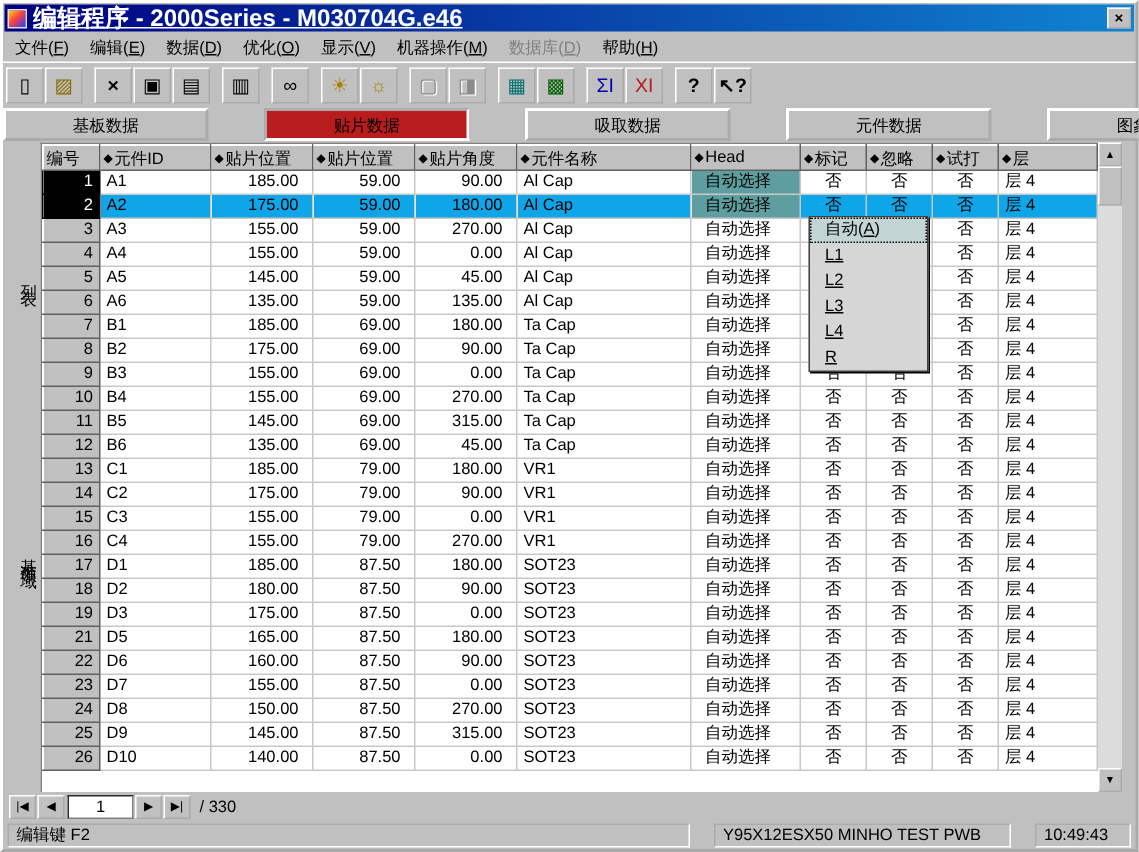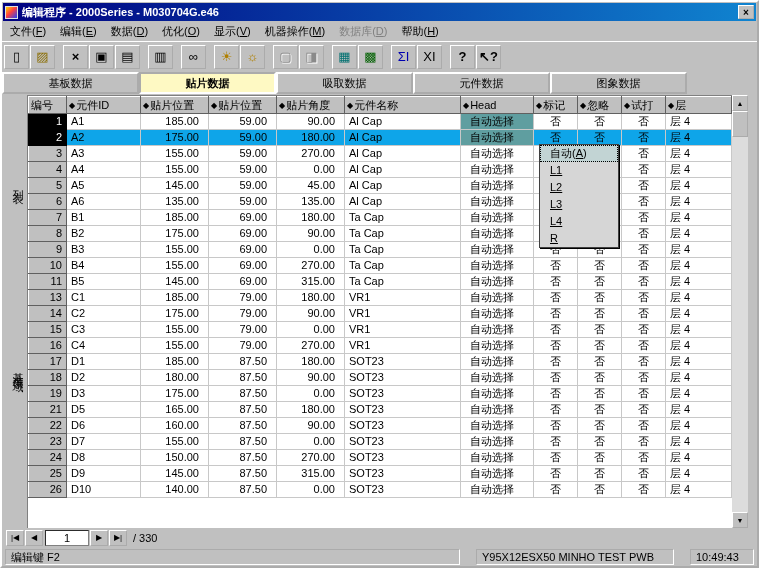--- a/index.html
+++ b/index.html
@@ -2,36 +2,36 @@
 <html><head>
 <meta charset="utf-8">
 <style>
   * { margin:0; padding:0; box-sizing:border-box; }
   html,body { width:759px; height:568px; overflow:hidden; }
   body { font-family:"Liberation Sans", sans-serif; font-size:11px; background:#c0c0c0; color:#000; }
   .window { width:759px; height:568px; background:#c0c0c0; border:2px outset #fff; position:relative; }
 
   .titlebar { height:18px; margin:1px; background:linear-gradient(90deg,#000080,#1084d0); display:flex; align-items:center; padding:0 2px; }
   .title-icon { width:13px; height:13px; flex:none; background:linear-gradient(135deg,#ffd700 0%,#ff4040 45%,#2040ff 100%); border:1px solid #e0e0e0; }
-  .title-text { color:#fff; font-weight:bold; font-size:11px; margin-left:4px; flex:1; white-space:nowrap; overflow:hidden; }
+  .title-text { color:#fff; font-weight:bold; font-size:16px; margin-left:4px; flex:1; white-space:nowrap; overflow:hidden;text-decoration:underline; }
   .tb-btn { width:16px; height:14px; background:#c0c0c0; border:1px outset #fff; font-size:10px; line-height:11px; font-weight:bold; font-family:"Liberation Sans",sans-serif; cursor:default; }
 
   .menubar { height:19px; display:flex; align-items:flex-start; padding-left:1px; }
   .menu-item { padding:2px 7px; white-space:nowrap; }
   .menu-item.disabled { color:#808080; }
 
   .toolbar { height:30px; display:flex; align-items:center; padding:2px 2px; border-top:1px solid #fff; }
   .tool-btn { width:25px; height:24px; flex:none; border:1px outset #fff; background:#c0c0c0; display:flex; align-items:center; justify-content:center; font-size:13px; margin-right:1px; overflow:hidden; }
   .tool-btn span { display:block; line-height:1; white-space:nowrap; }
   .tool-btn.disabled span { color:#8a8a8a; text-shadow:1px 1px 0 #fff; }
   .tool-sep { width:7px; height:24px; flex:none; }
 
-  .tabbar { height:23px; display:flex; padding-top:1px; }
+  .tabbar { height:23px; display:flex; padding-top:1px;gap:37px; }
   .tab { width:137px; flex:none; border:2px outset #fff; background:#c0c0c0; display:flex; align-items:center; justify-content:center; white-space:nowrap; }
-  .tab.active { border:2px inset #fff; background:#fef9c3; font-weight:bold; }
+  .tab.active { border:2px inset #fff; background:#b91c1c; font-weight:normal; }
 
   .content { display:flex; height:433px; margin-top:1px; padding:0 5px; }
   .side-strip { width:20px; flex:none; position:relative; }
   .v-label { writing-mode:vertical-lr; text-orientation:upright; position:absolute; left:3px; letter-spacing:3px; white-space:nowrap; }
   .v-top { top:86px; }
   .v-bottom { top:268px; }
 
   .table-wrap { width:705px; flex:none; height:433px; overflow:hidden; background:#fff; border-left:1px solid #808080; border-top:1px solid #808080; }
   table { border-collapse:collapse; table-layout:fixed; width:703px; }
   th { height:17px; background:#c0c0c0; border:1px solid; border-color:#fff #606060 #606060 #fff; font-weight:normal; font-size:11px; text-align:left; padding:0 2px; white-space:nowrap; overflow:hidden; }
@@ -131,21 +131,21 @@
         <span style="color: rgb(0, 112, 112);">▦</span>
       </div>
       <div class="tool-btn">
         <span style="color: rgb(0, 96, 0);">▩</span>
       </div>
       <div class="tool-sep"></div>
       <div class="tool-btn">
         <span style="color: rgb(0, 0, 176);">ΣI</span>
       </div>
       <div class="tool-btn">
-        <span style="color: #000000;">XI</span>
+        <span style="color: #b91c1c;">XI</span>
       </div>
       <div class="tool-sep"></div>
       <div class="tool-btn">
         <span style="color: rgb(0, 0, 0); font-weight: bold;">?</span>
       </div>
       <div class="tool-btn">
         <span style="color: rgb(0, 0, 0); font-weight: bold;">↖?</span>
       </div>
     </div>
 
@@ -331,20 +331,33 @@
               <td class="r">69.00</td>
               <td class="r">315.00</td>
               <td>Ta Cap</td>
               <td class="head-cell">自动选择</td>
               <td class="c">否</td>
               <td class="c">否</td>
               <td class="c">否</td>
               <td>层 4</td>
             </tr>
             <tr>
+              <td class="num">12</td>
+              <td>B6</td>
+              <td class="r">135.00</td>
+              <td class="r">69.00</td>
+              <td class="r">45.00</td>
+              <td>Ta Cap</td>
+              <td class="head-cell">自动选择</td>
+              <td class="c">否</td>
+              <td class="c">否</td>
+              <td class="c">否</td>
+              <td>层 4</td>
+            </tr>
+            <tr>
               <td class="num">13</td>
               <td>C1</td>
               <td class="r">185.00</td>
               <td class="r">79.00</td>
               <td class="r">180.00</td>
               <td>VR1</td>
               <td class="head-cell">自动选择</td>
               <td class="c">否</td>
               <td class="c">否</td>
               <td class="c">否</td>

